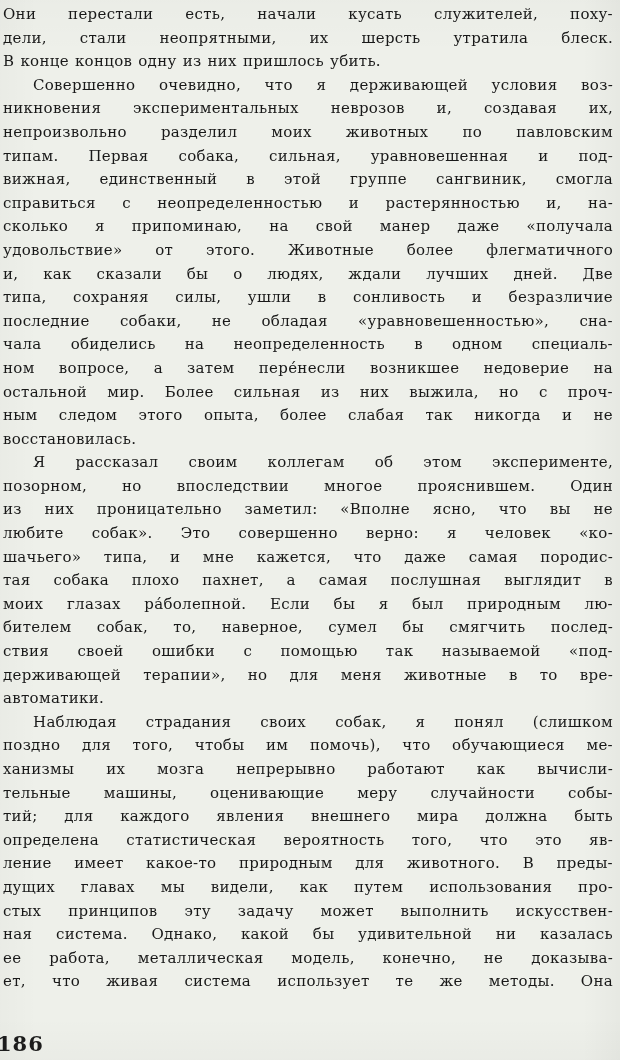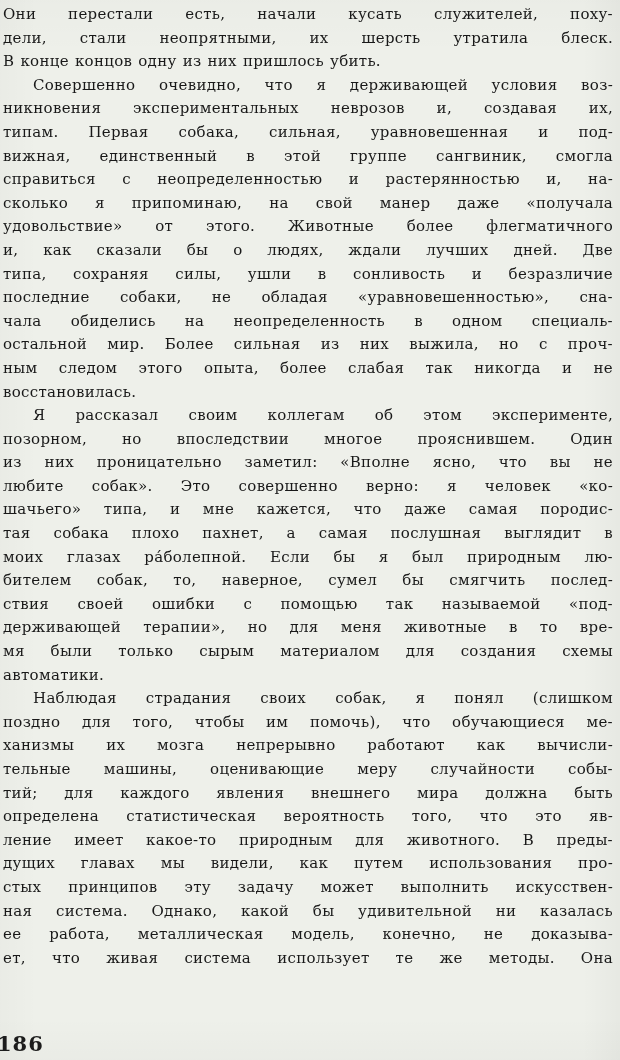--- a/index.html
+++ b/index.html
@@ -55,43 +55,44 @@
 </head>
 <body>
 
 <div class="page">
   <div class="text-block">
       <div class="line">Они перестали есть, начали кусать служителей, поху-</div>
       <div class="line">дели, стали неопрятными, их шерсть утратила блеск.</div>
       <div class="line no-stretch">В конце концов одну из них пришлось убить.</div>
       <div class="line indent">Совершенно очевидно, что я держивающей условия воз-</div>
       <div class="line">никновения экспериментальных неврозов и, создавая их,</div>
+      <div class="line">непроизвольно разделил моих животных по павловским</div>
       <div class="line">типам. Первая собака, сильная, уравновешенная и под-</div>
       <div class="line">вижная, единственный в этой группе сангвиник, смогла</div>
       <div class="line">справиться с неопределенностью и растерянностью и, на-</div>
       <div class="line">сколько я припоминаю, на свой манер даже «получала</div>
       <div class="line">удовольствие» от этого. Животные более флегматичного</div>
       <div class="line">и, как сказали бы о людях, ждали лучших дней. Две</div>
       <div class="line">типа, сохраняя силы, ушли в сонливость и безразличие</div>
       <div class="line">последние собаки, не обладая «уравновешенностью», сна-</div>
       <div class="line">чала обиделись на неопределенность в одном специаль-</div>
+      <div class="line">ном вопросе, а затем пере́несли возникшее недоверие на</div>
       <div class="line">остальной мир. Более сильная из них выжила, но с проч-</div>
       <div class="line">ным следом этого опыта, более слабая так никогда и не</div>
       <div class="line no-stretch">восстановилась.</div>
       <div class="line indent">Я рассказал своим коллегам об этом эксперименте,</div>
       <div class="line">позорном, но впоследствии многое прояснившем. Один</div>
       <div class="line">из них проницательно заметил: «Вполне ясно, что вы не</div>
       <div class="line">любите собак». Это совершенно верно: я человек «ко-</div>
       <div class="line">шачьего» типа, и мне кажется, что даже самая породис-</div>
       <div class="line">тая собака плохо пахнет, а самая послушная выглядит в</div>
       <div class="line">моих глазах ра́болепной. Если бы я был природным лю-</div>
       <div class="line">бителем собак, то, наверное, сумел бы смягчить послед-</div>
       <div class="line">ствия своей ошибки с помощью так называемой «под-</div>
       <div class="line">держивающей терапии», но для меня животные в то вре-</div>
-      <div class="line">мя были только сырым материалом для создания схемы</div>
       <div class="line no-stretch">автоматики.</div>
       <div class="line indent">Наблюдая страдания своих собак, я понял (слишком</div>
       <div class="line">поздно для того, чтобы им помочь), что обучающиеся ме-</div>
       <div class="line">ханизмы их мозга непрерывно работают как вычисли-</div>
       <div class="line">тельные машины, оценивающие меру случайности собы-</div>
       <div class="line">тий; для каждого явления внешнего мира должна быть</div>
       <div class="line">определена статистическая вероятность того, что это яв-</div>
       <div class="line">ление имеет какое-то природным для животного. В преды-</div>
       <div class="line">дущих главах мы видели, как путем использования про-</div>
       <div class="line">стых принципов эту задачу может выполнить искусствен-</div>

